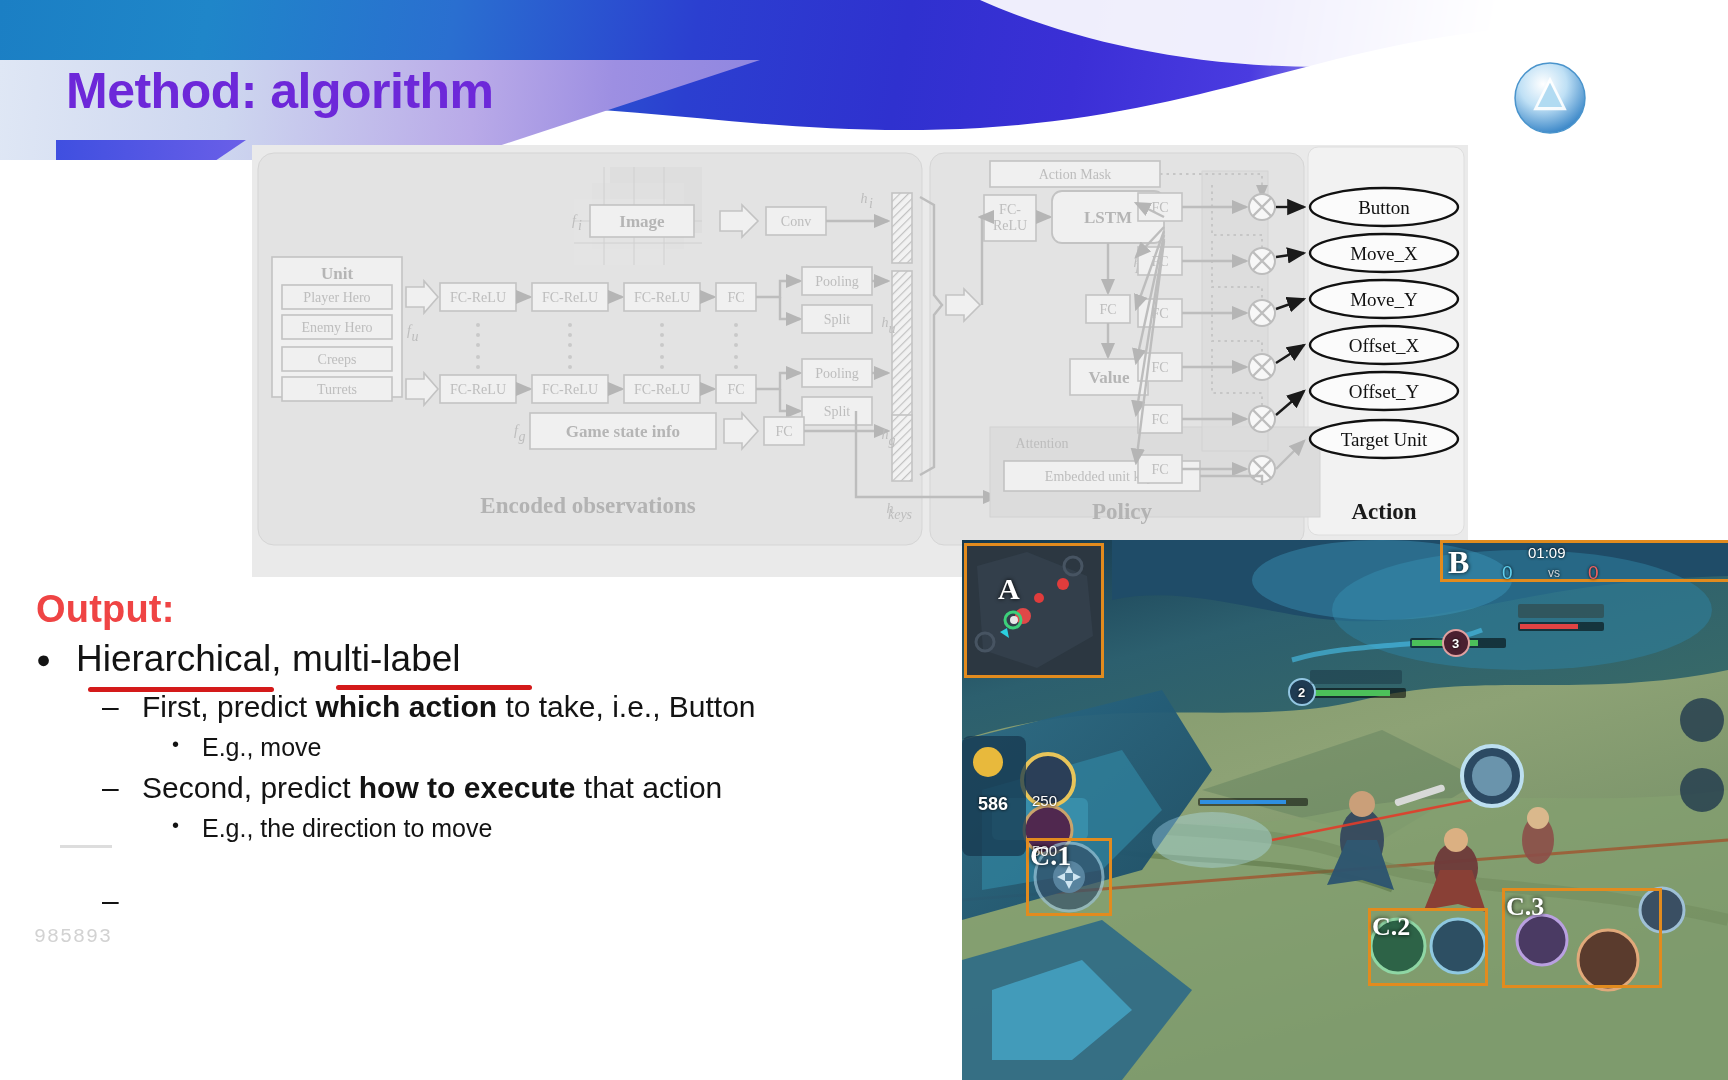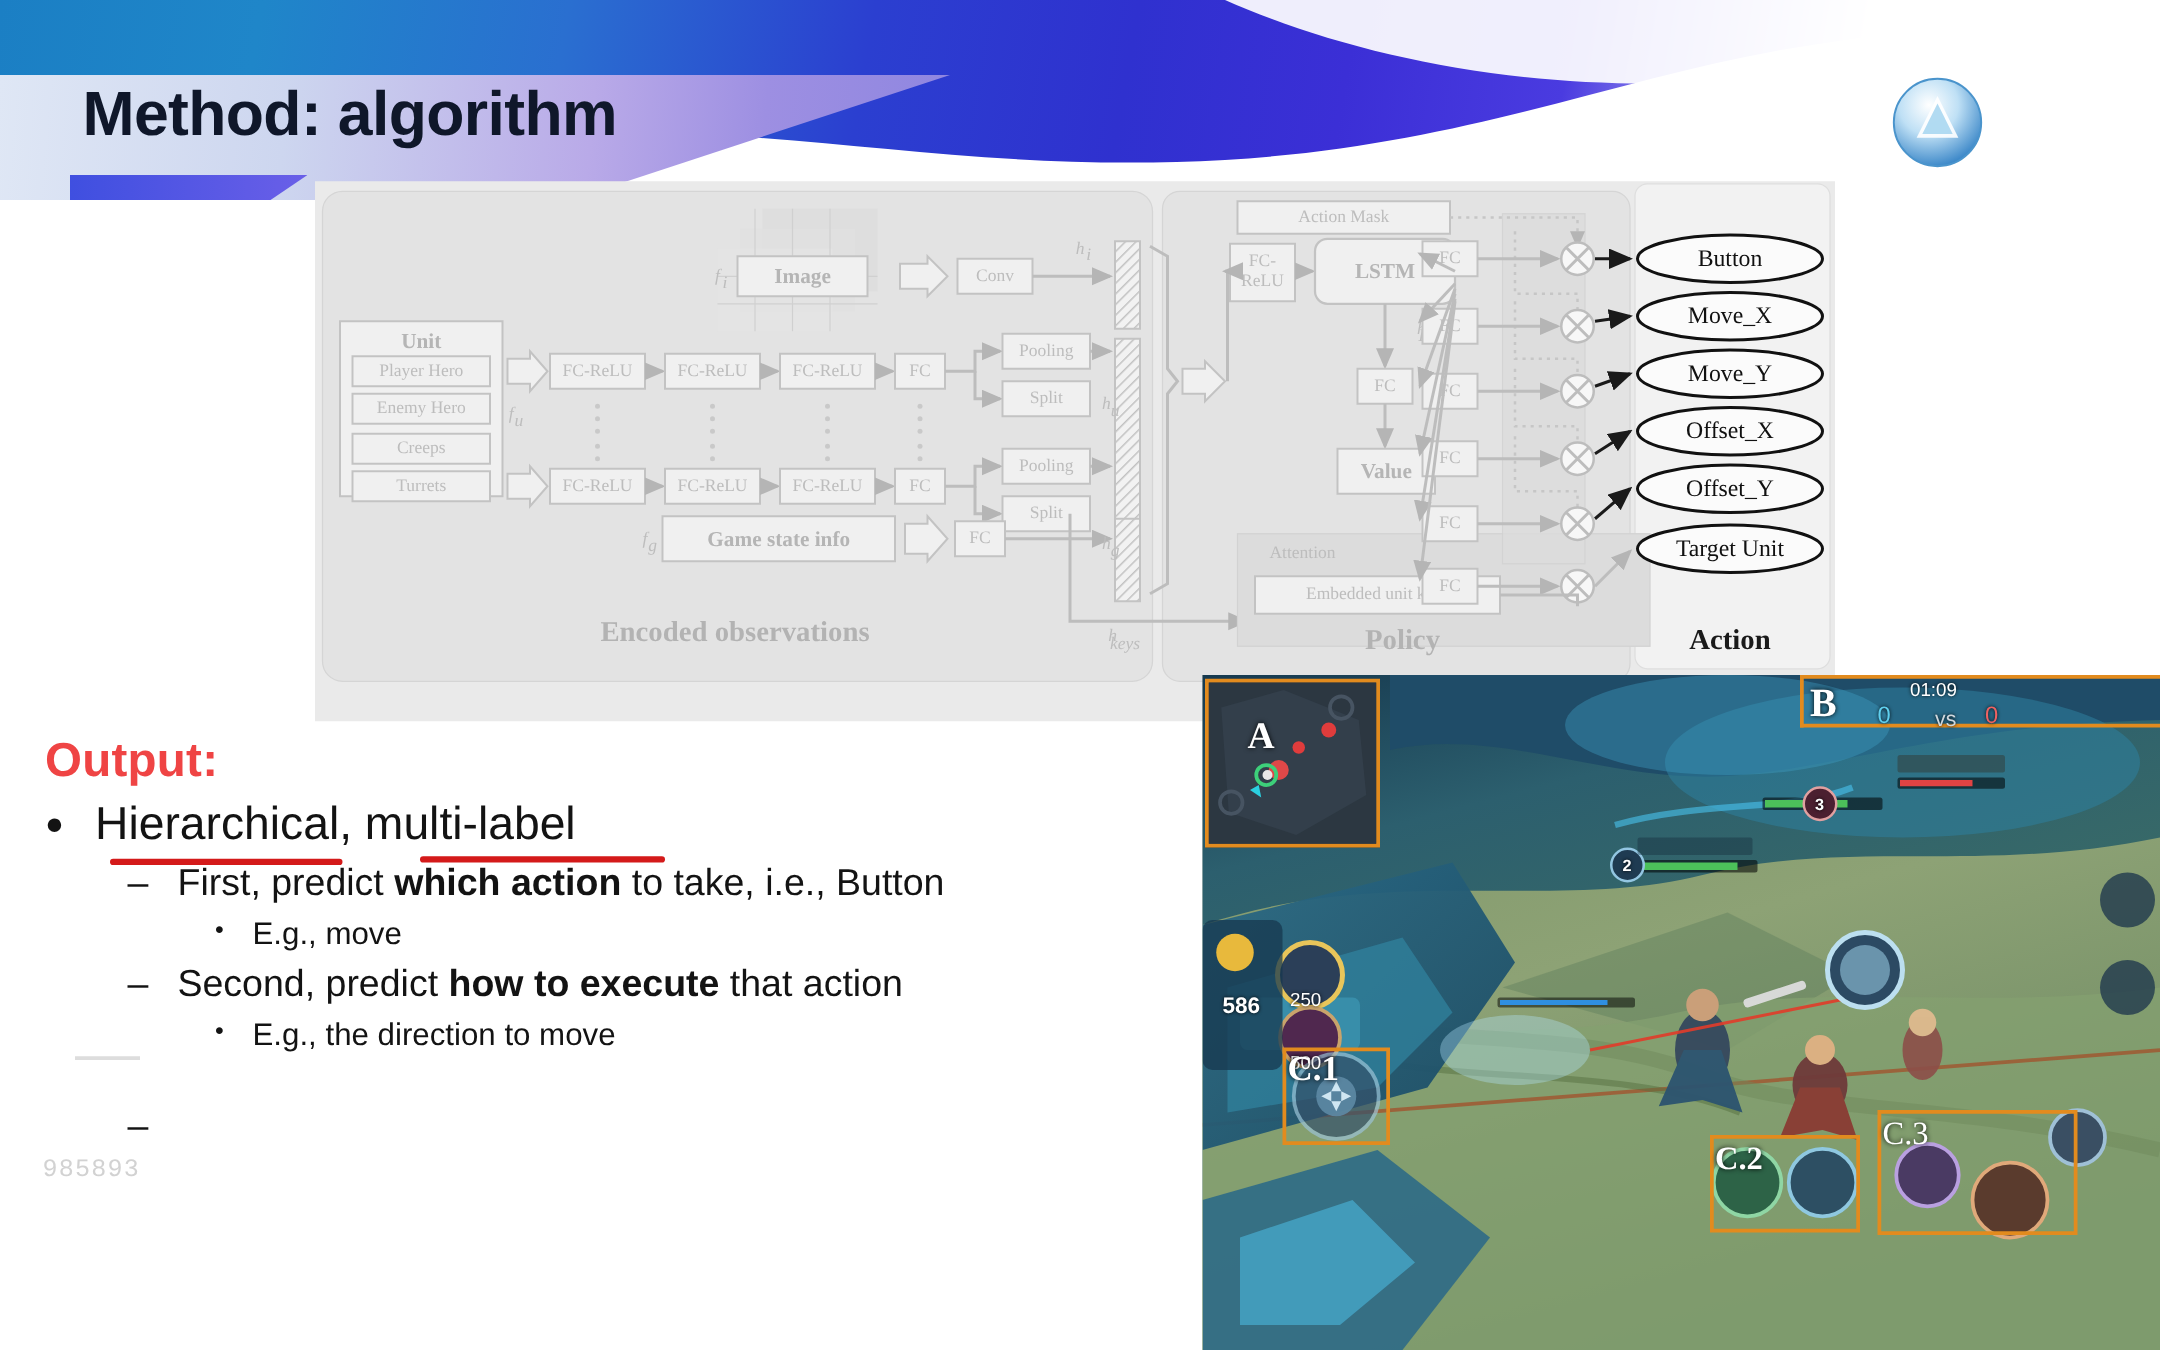--- a/index.html
+++ b/index.html
@@ -25,21 +25,21 @@
     background: linear-gradient(95deg, #dfe7f5 0%, #cdd6ef 30%, #b9aae8 62%, #9d8fe2 80%, #8f86e0 100%);
     clip-path: polygon(0 0, 100% 0, 58% 100%, 0 100%);
   }
   .banner-chip {
     position: absolute; left: 56px; top: 140px; width: 190px; height: 36px;
     background: linear-gradient(90deg,#3f4fe0,#6a5fe8);
     clip-path: polygon(0 0, 100% 0, 72% 100%, 0% 100%);
   }
   .page-title {
     position: absolute; left: 66px; top: 62px;
-    font-size: 50px; font-weight: bold; color: #0f172a;
+    font-size: 50px; font-weight: bold; color: #6d28d9;
     letter-spacing: -0.5px; z-index: 6;
     font-family: "Liberation Sans", sans-serif;
   }
   .logo {
     position: absolute; right: 140px; top: 60px; width: 76px; height: 76px; z-index: 7;
   }
 
   
   .diagram {
     position: absolute; left: 252px; top: 145px; width: 1216px; height: 432px;
@@ -83,21 +83,21 @@
   .b-label { position:absolute; left: 486px; top: 4px; font-family:"Liberation Serif", serif;
      font-weight: bold; font-size: 32px; color: #fff; text-shadow: 0 0 4px #000; }
   .box-c1 { position: absolute; left: 64px; top: 298px; width: 86px; height: 78px; border: 3px solid #e28b1e; }
   .c1-label { position:absolute; left: 68px; top: 300px; font-family:"Liberation Serif", serif;
      font-weight: bold; font-size: 28px; color: #fff; text-shadow: 0 0 4px #000; text-align: center; }
   .box-c2 { position: absolute; left: 406px; top: 368px; width: 120px; height: 78px; border: 3px solid #e28b1e; }
   .c2-label { position:absolute; left: 410px; top: 372px; font-family:"Liberation Serif", serif;
      font-weight: bold; font-size: 26px; color: #fff; text-shadow: 0 0 4px #000; }
   .box-c3 { position: absolute; left: 540px; top: 348px; width: 160px; height: 100px; border: 3px solid #e28b1e; }
   .c3-label { position:absolute; left: 544px; top: 352px; font-family:"Liberation Serif", serif;
-     font-weight: normal; font-size: 26px; color: #fff; text-shadow: 0 0 4px #000; }
+     font-weight: bold; font-size: 26px; color: #fff; text-shadow: 0 0 4px #000; }
   .hud-text { position: absolute; color:#fff; font-size: 13px; text-shadow: 0 0 3px #000; }
 </style>
 </head>
 <body>
 
 <div class="banner">
   <div class="banner-bg1"></div>
   <svg class="banner-wave" viewBox="0 0 1728 175" preserveAspectRatio="none">
     <path d="M0,150 C180,150 250,120 420,108 C620,95 760,140 980,128 C1180,116 1300,58 1450,36 C1560,20 1650,12 1728,10 L1728,175 L0,175 Z" fill="#ffffff"></path>
     <path d="M980,0 C1080,44 1210,72 1360,66 C1490,60 1620,30 1728,0 L1728,0 L980,0 Z" fill="#ffffff" opacity="0.92"></path>
@@ -538,21 +538,21 @@
       <circle cx="47" cy="74" r="4" fill="#e8e8e8"></circle>
       <path d="M33,86 l7,-4 l2,10 z" fill="#2bd0e0"></path>
     </svg>
   </div>
   <div class="mm-label">A</div>
 
   <div class="box-b"></div>
   <div class="b-label">B</div>
   <div class="hud-text" style="left:566px; top:4px; font-size:15px;">01:09</div>
   <div class="hud-text" style="left:540px; top:22px; font-size:19px; color:#5fd0ef;">0</div>
-  <div class="hud-text" style="left:586px; top:26px; font-size:17px; color:#cfd8de;">vs</div>
+  <div class="hud-text" style="left:586px; top:26px; font-size:12px; color:#cfd8de;">vs</div>
   <div class="hud-text" style="left:626px; top:22px; font-size:19px; color:#ef6262;">0</div>
 
   <div class="hud-text" style="left:16px; top:254px; font-size:18px; font-weight:bold;">586</div>
   <div class="hud-text" style="left:70px; top:252px; font-size:15px;">250</div>
   <div class="hud-text" style="left:70px; top:302px; font-size:15px;">500</div>
   <div class="hud-text" style="left:490px; top:96px; font-size:13px; font-weight:bold;">3</div>
   <div class="hud-text" style="left:336px; top:145px; font-size:13px; font-weight:bold;">2</div>
 
   <div class="box-c1"></div>
   <div class="c1-label">C.1</div>

